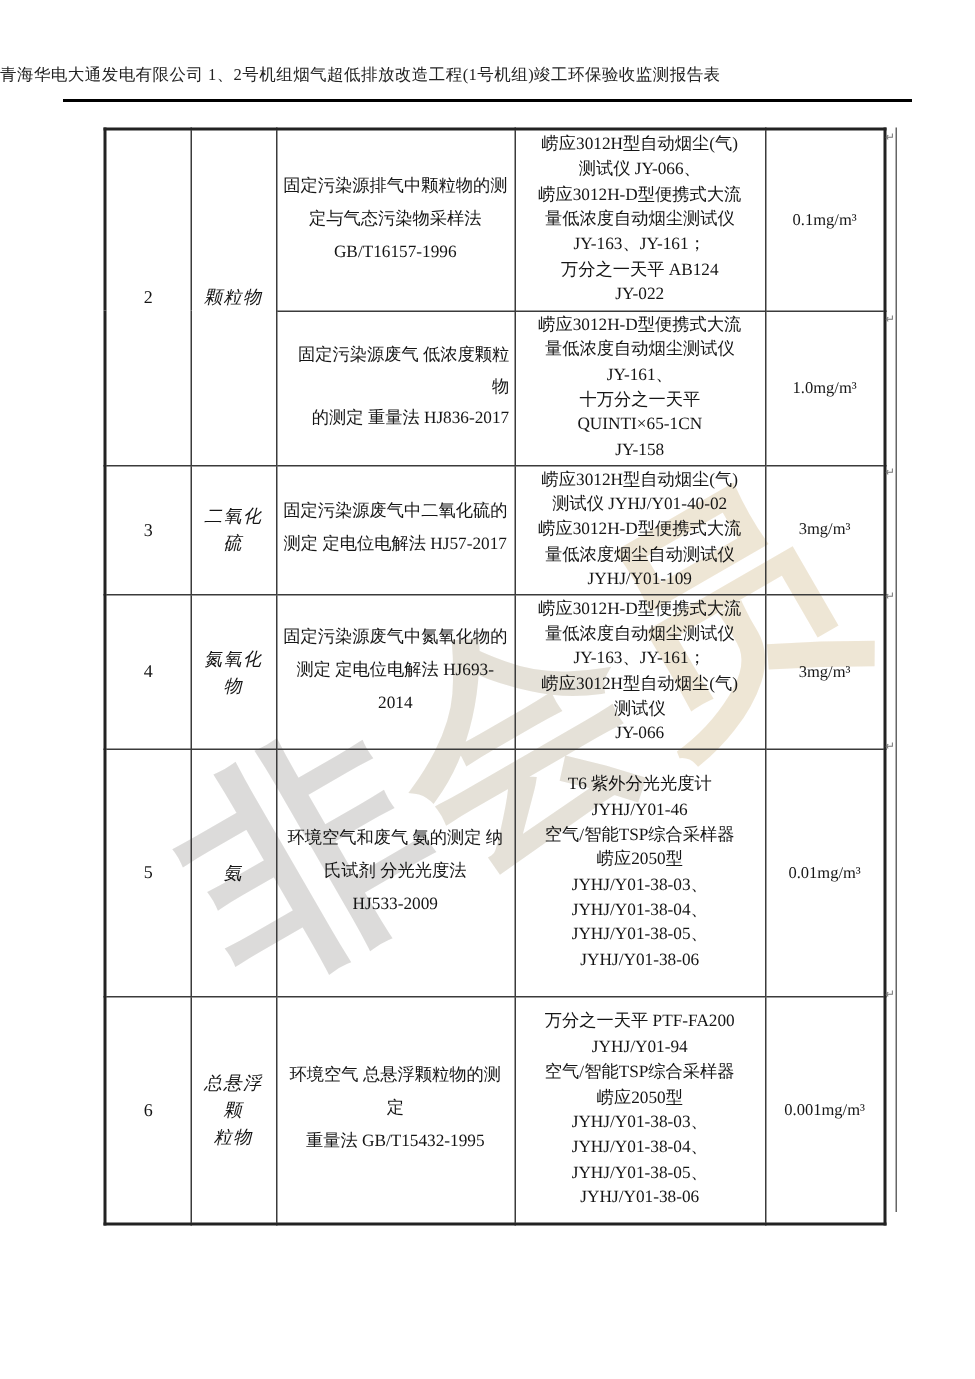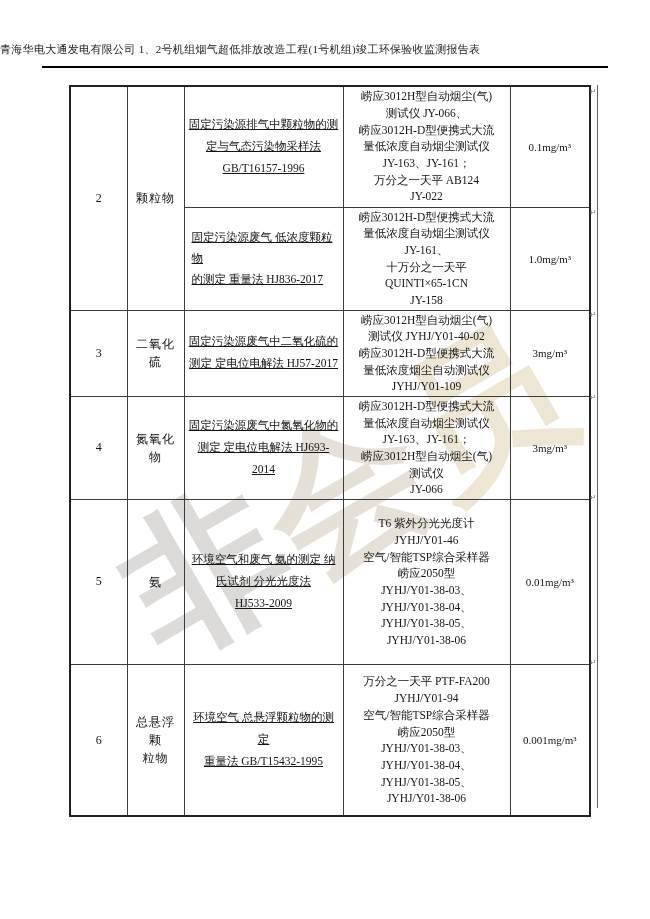--- a/index.html
+++ b/index.html
@@ -48,23 +48,23 @@
   td {
     border:1px solid #3b3b3b;
     vertical-align:middle; text-align:center;
     font-size:11.5px; color:#151515;
     padding:1px 3px;
     white-space:pre-line;
     margin-top:27px;
   }
   table { border:2px solid #222; }
   td.num  { font-size:12px; }
-  td.item { font-size:12px; letter-spacing:1px; line-height:1.5; }
-  td.method { line-height:1.9;text-decoration:underline; }
-  td.method.left { text-align:left; padding-left:7px; line-height:1.8; }
+  td.item { font-size:12px; letter-spacing:1px; line-height:1.5;font-style:italic; }
+  td.method { line-height:1.9; }
+  td.method.left { text-align:right; padding-left:7px; line-height:1.8; }
   td.instrument { line-height:1.45; }
   td.limit { font-size:11px;text-align:center; }
   
   .right-guide {
     position:absolute; left:597px; top:85px; width:1px; height:723px;
     background:#666; z-index:1;
   }
   .cell-mark {
     position:absolute; left:590px;
     font-size:8px; color:#777; z-index:2;

